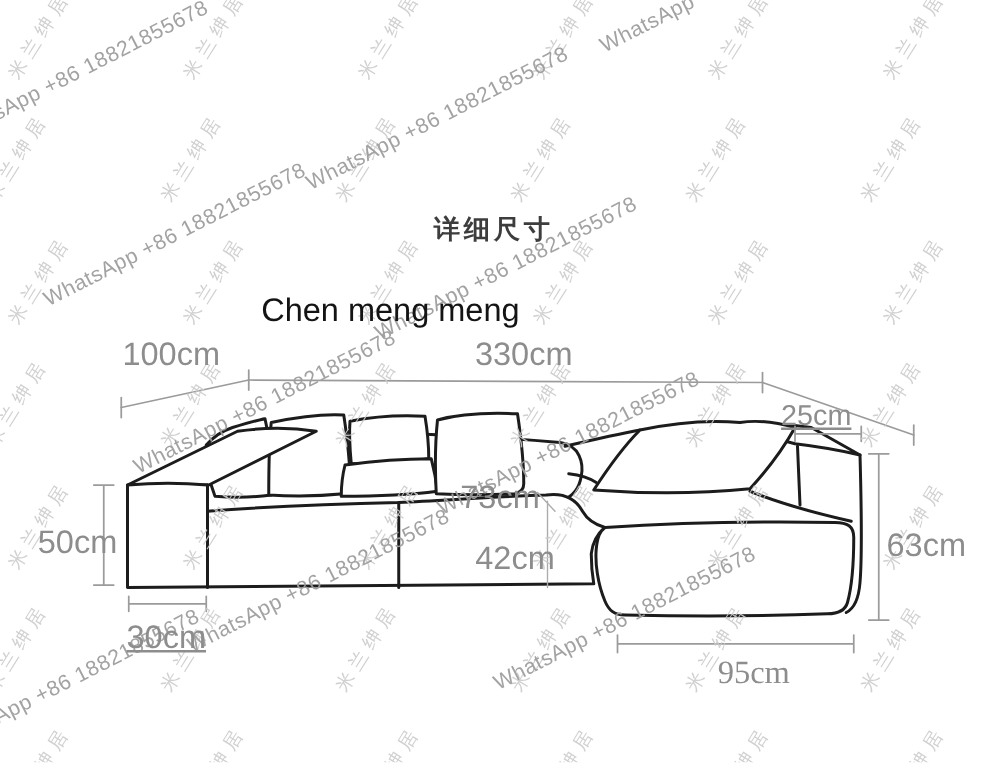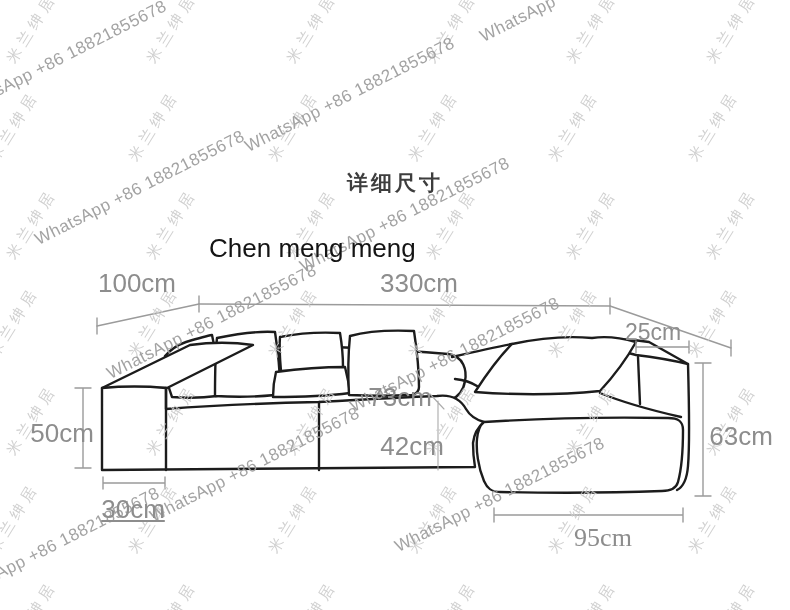--- a/index.html
+++ b/index.html
@@ -22,21 +22,21 @@
   #product-name{
     left:209px;top:233px;font-size:26px;color:#141414;z-index:4;white-space:nowrap;
   }
   .dim-label{
     position:absolute;transform:translateX(-50%);
     font-size:26px;color:#8d8d8d;white-space:nowrap;z-index:4;line-height:1.1;
   }
   #dim-100{left:137px;top:269px;}
   #dim-330{left:419px;top:269px;}
   #dim-180{left:709px;top:281px;}
-  #dim-25 {left:653px;top:320px;font-size:23px;}
+  #dim-25 {left:653px;top:320px;font-size:23px;text-decoration:underline;}
   #dim-50 {left:62px;top:419px;}
   #dim-30 {left:133px;top:495px;text-decoration:underline;}
   #dim-73 {left:400px;top:383px;}
   #dim-42 {left:412px;top:432px;}
   #dim-63 {left:741px;top:422px;}
   #dim-95 {left:603px;top:524px;font-family:Liberation Serif, serif;}
   
   #watermark-layer{position:absolute;left:0;top:0;width:100%;height:100%;z-index:3;pointer-events:none;}
   .wm-phone{
     position:absolute;white-space:nowrap;font-size:17px;color:#9e9e9e;

